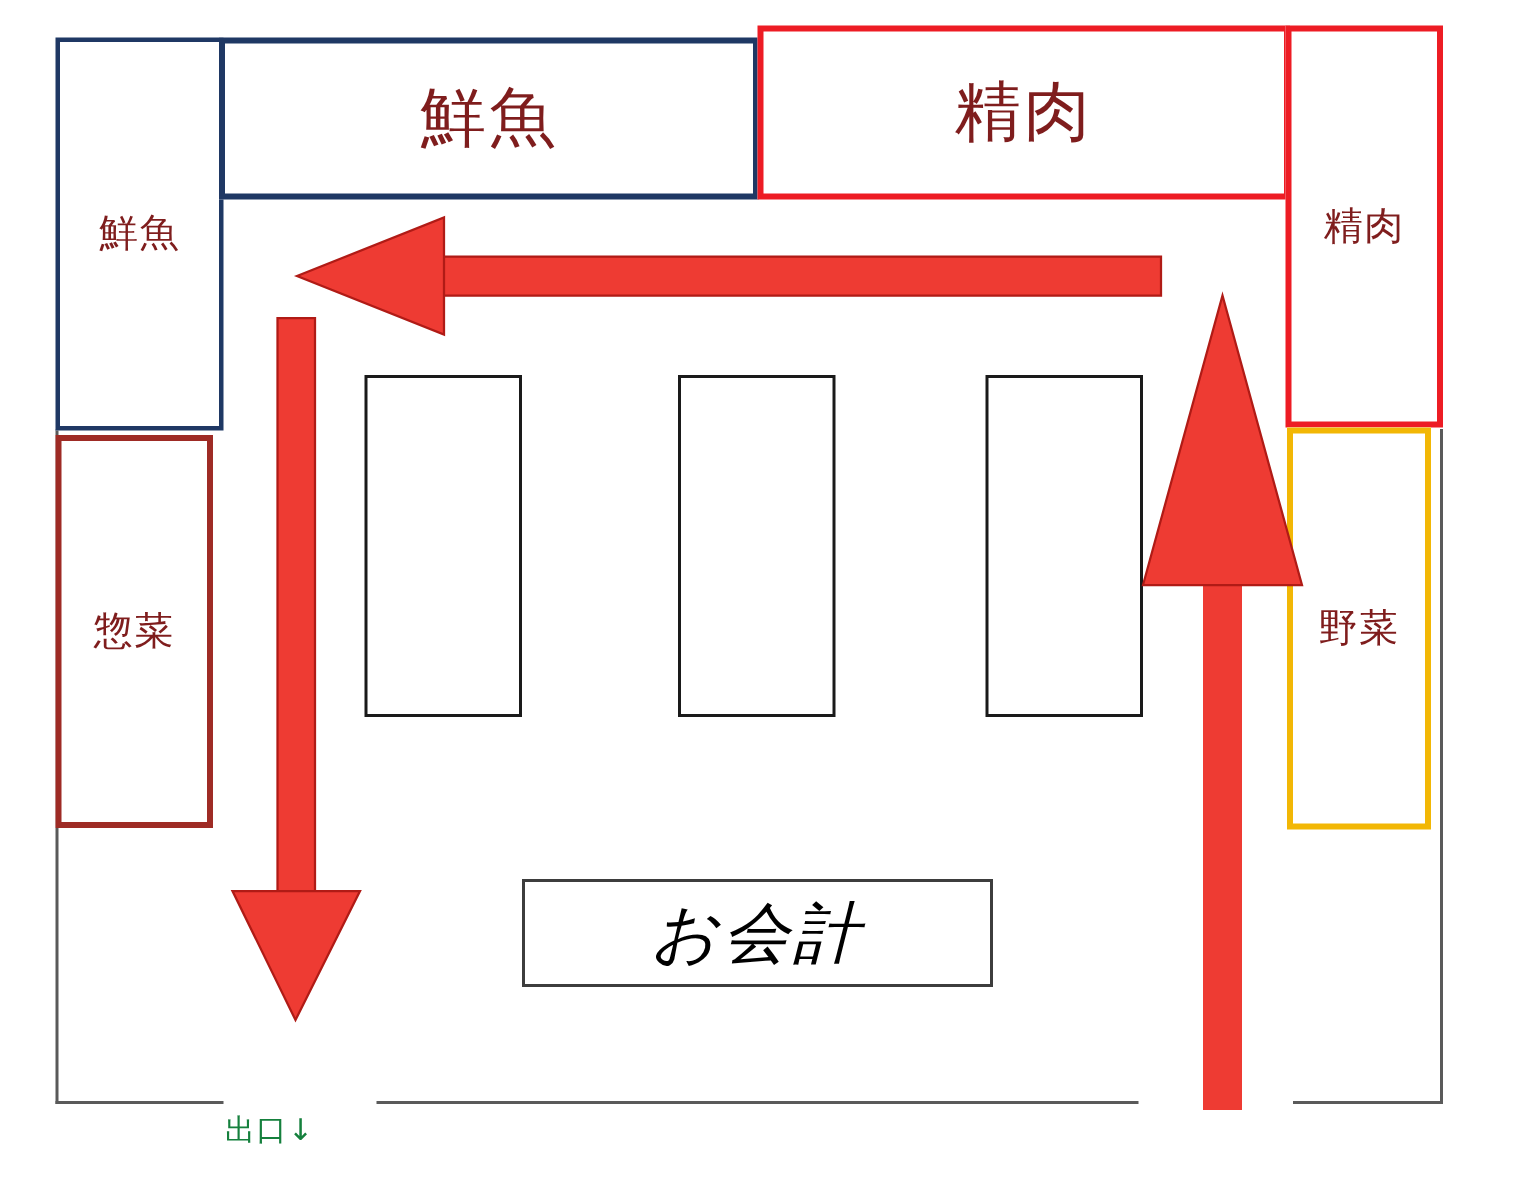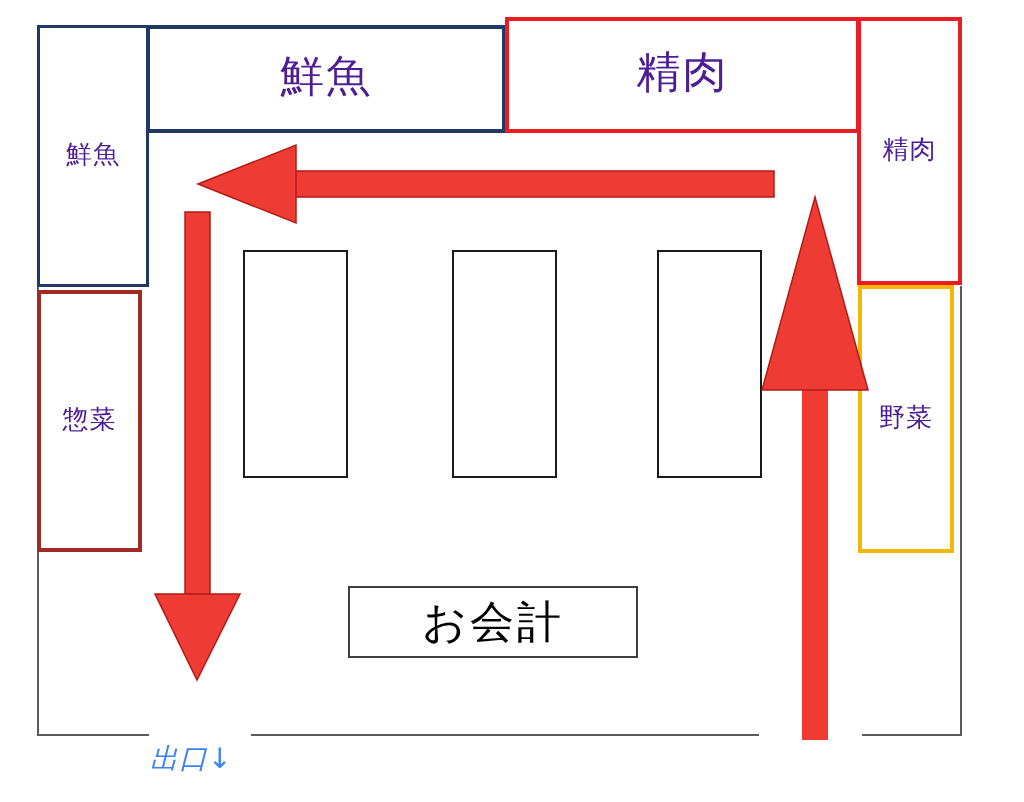--- a/index.html
+++ b/index.html
@@ -16,22 +16,22 @@
   
   .wall{background:#5a5a5a;}
 
   
   .dept{
     background:#ffffff;
     display:flex;align-items:center;justify-content:center;
     box-sizing:border-box;
   }
   .dept .lbl{
-    color:#4c1d95;
-    font-family:Liberation Mono, monospace;
+    color:#7f1d1d;
+    font-family:Liberation Serif, serif;
     line-height:1;
     white-space:nowrap;
     font-weight:400;
   }
 
   .dept-fish-top{border:4px solid #1F3864;}
   .dept-fish-left{border:3px solid #1F3864;}
   .dept-meat-top{border:4px solid #ED1C24;}
   .dept-meat-right{border:4px solid #ED1C24;}
   .dept-deli{border:4px solid #9E2B25;}
@@ -52,23 +52,22 @@
     font-size:44px;letter-spacing:3px;color:#000;
     font-family:"DejaVu Sans","Liberation Sans",sans-serif;
     white-space:nowrap;
   }
 
   
   .arrow-svg{position:absolute;overflow:visible;}
 
   
   .door-lbl{
-    color:#3b82f6;font-size:28px;letter-spacing:1px;white-space:nowrap;
+    color:#15803d;font-size:20px;letter-spacing:1px;white-space:nowrap;
     font-family:"DejaVu Sans","Liberation Sans",sans-serif;
-    font-style:italic;
   }
 </style>
 </head>
 <body>
 
 <div id="stage">
 
   <div class="abs wall" style="left:37px;top:286px;width:2px;height:450px;"></div>
   <div class="abs wall" style="left:37px;top:734px;width:112px;height:2px;"></div>
   <div class="abs wall" style="left:251px;top:734px;width:508px;height:2px;"></div>
@@ -96,21 +95,21 @@
   </div>
 
   <div class="abs dept dept-deli" style="left:37px;top:290px;width:105px;height:262px;">
     <span class="lbl side-lbl">惣菜</span>
   </div>
 
   <div class="abs shelf" style="left:243px;top:250px;width:105px;height:228px;"></div>
   <div class="abs shelf" style="left:452px;top:250px;width:105px;height:228px;"></div>
   <div class="abs shelf" style="left:657px;top:250px;width:105px;height:228px;"></div>
 
-  <div class="abs checkout" style="left:348px;top:586px;width:290px;height:72px;">
+  <div class="abs checkout" style="left:348px;top:586px;width:314px;height:72px;font-style:italic;">
     <span class="lbl">お会計</span>
   </div>
 
   <svg class="arrow-svg" style="left:760px;top:195px;" width="110" height="545" viewBox="0 0 110 545">
     <polygon points="42,195 68,195 68,545 42,545" fill="#EE3B33"></polygon>
     <polygon points="55,2 108,195 2,195" fill="#EE3B33" stroke="#B01B16" stroke-width="1.5"></polygon>
   </svg>
 
   <svg class="arrow-svg" style="left:196px;top:143px;" width="580" height="82" viewBox="0 0 580 82">
     <polygon points="95,28 578,28 578,54 95,54" fill="#EE3B33" stroke="#B01B16" stroke-width="1.5"></polygon>

